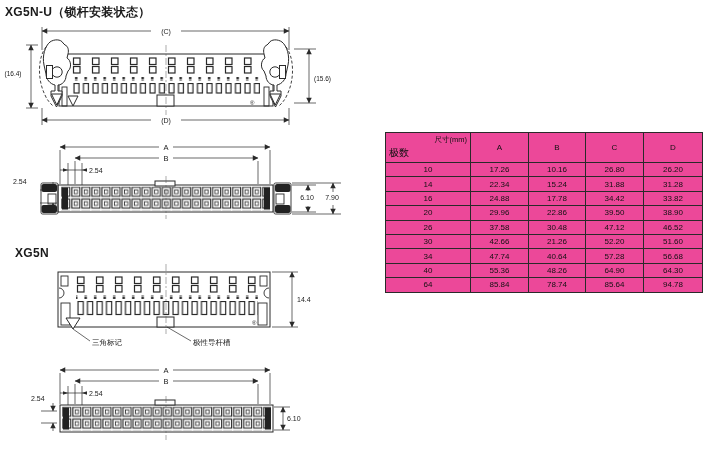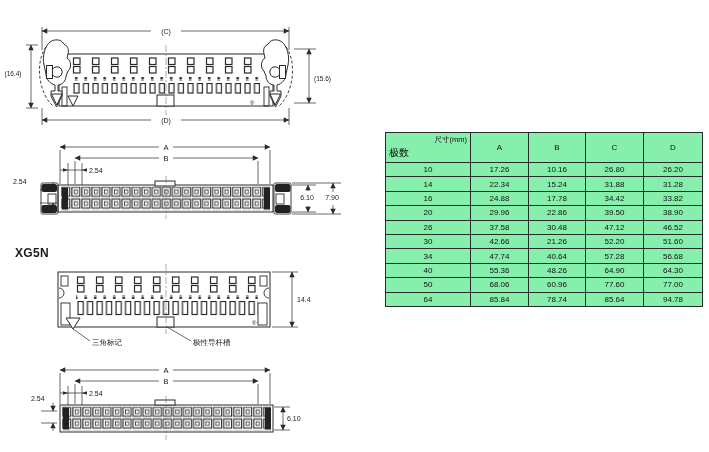--- a/index.html
+++ b/index.html
@@ -17,33 +17,34 @@
   svg .dime{stroke:#2a2a2a;stroke-width:.7;fill:none;marker-end:url(#ah);}
   svg .cl{stroke:#555;stroke-width:.5;fill:none;stroke-dasharray:7 2 2 2;}
   svg .sh{fill:#fff;stroke:#2a2a2a;stroke-width:1;}
   svg .shn{fill:none;stroke:#2a2a2a;stroke-width:.9;}
   svg .bk{fill:#222;stroke:none;}
   svg .wb{fill:#fff;stroke:none;}
   svg .sq{fill:#fff;stroke:#2a2a2a;stroke-width:1.2;}
   svg .sq2{fill:#fff;stroke:#2a2a2a;stroke-width:1.1;}
   svg .sq3{fill:none;stroke:#2a2a2a;stroke-width:.8;}
   table.dims{position:absolute;left:385px;top:132px;width:317px;border-collapse:collapse;
-             table-layout:fixed;font-size:8px;color:#111;background:#86efac;}
+             table-layout:fixed;font-size:8px;color:#111;background:#ec4899;}
   .dims td{border:1px solid #2a2a2a;text-align:center;padding:0;vertical-align:middle;}
   .dims tr.h td{height:29px;}
   .dims tr.d td{height:13.4px;}
   .dims td.corner{position:relative;}
   .dims .ct{position:absolute;top:2px;right:3px;font-size:7.5px;}
   .dims .cb{position:absolute;bottom:2px;left:3px;font-size:10px;}
 </style>
 </head>
 <body>
 
 <div class="page">
 
+  <div class="sec-title" style="left:5px;top:4px">XG5N-U（锁杆安装状态）</div>
   <div class="sec-title" style="left:15px;top:246px">XG5N</div>
 
   <svg class="art" width="380" height="452" viewBox="0 0 380 452">
     <defs>
       <marker id="ah" viewBox="0 0 10 10" refX="9.5" refY="5" markerWidth="7.5" markerHeight="5.5" orient="auto-start-reverse" markerUnits="userSpaceOnUse">
         <path d="M0,0 L10,5 L0,10 Z" fill="#2a2a2a"></path>
       </marker>
       <pattern id="pPairsA" patternUnits="userSpaceOnUse" x="72" y="57" width="19" height="17">
         <rect x="1.5" y="1" width="6.5" height="6.5" class="sq"></rect>
         <rect x="1.5" y="9.5" width="6.5" height="6.5" class="sq"></rect>
@@ -292,27 +293,20 @@
       <td>56.68</td>
     </tr>
     <tr class="d">
       <td>40</td>
       <td>55.36</td>
       <td>48.26</td>
       <td>64.90</td>
       <td>64.30</td>
     </tr>
     <tr class="d">
-      <td>50</td>
-      <td>68.06</td>
-      <td>60.96</td>
-      <td>77.60</td>
-      <td>77.00</td>
-    </tr>
-    <tr class="d">
       <td>64</td>
       <td>85.84</td>
       <td>78.74</td>
       <td>85.64</td>
       <td>94.78</td>
     </tr>
   </tbody>
     </table>
 </div>
 

